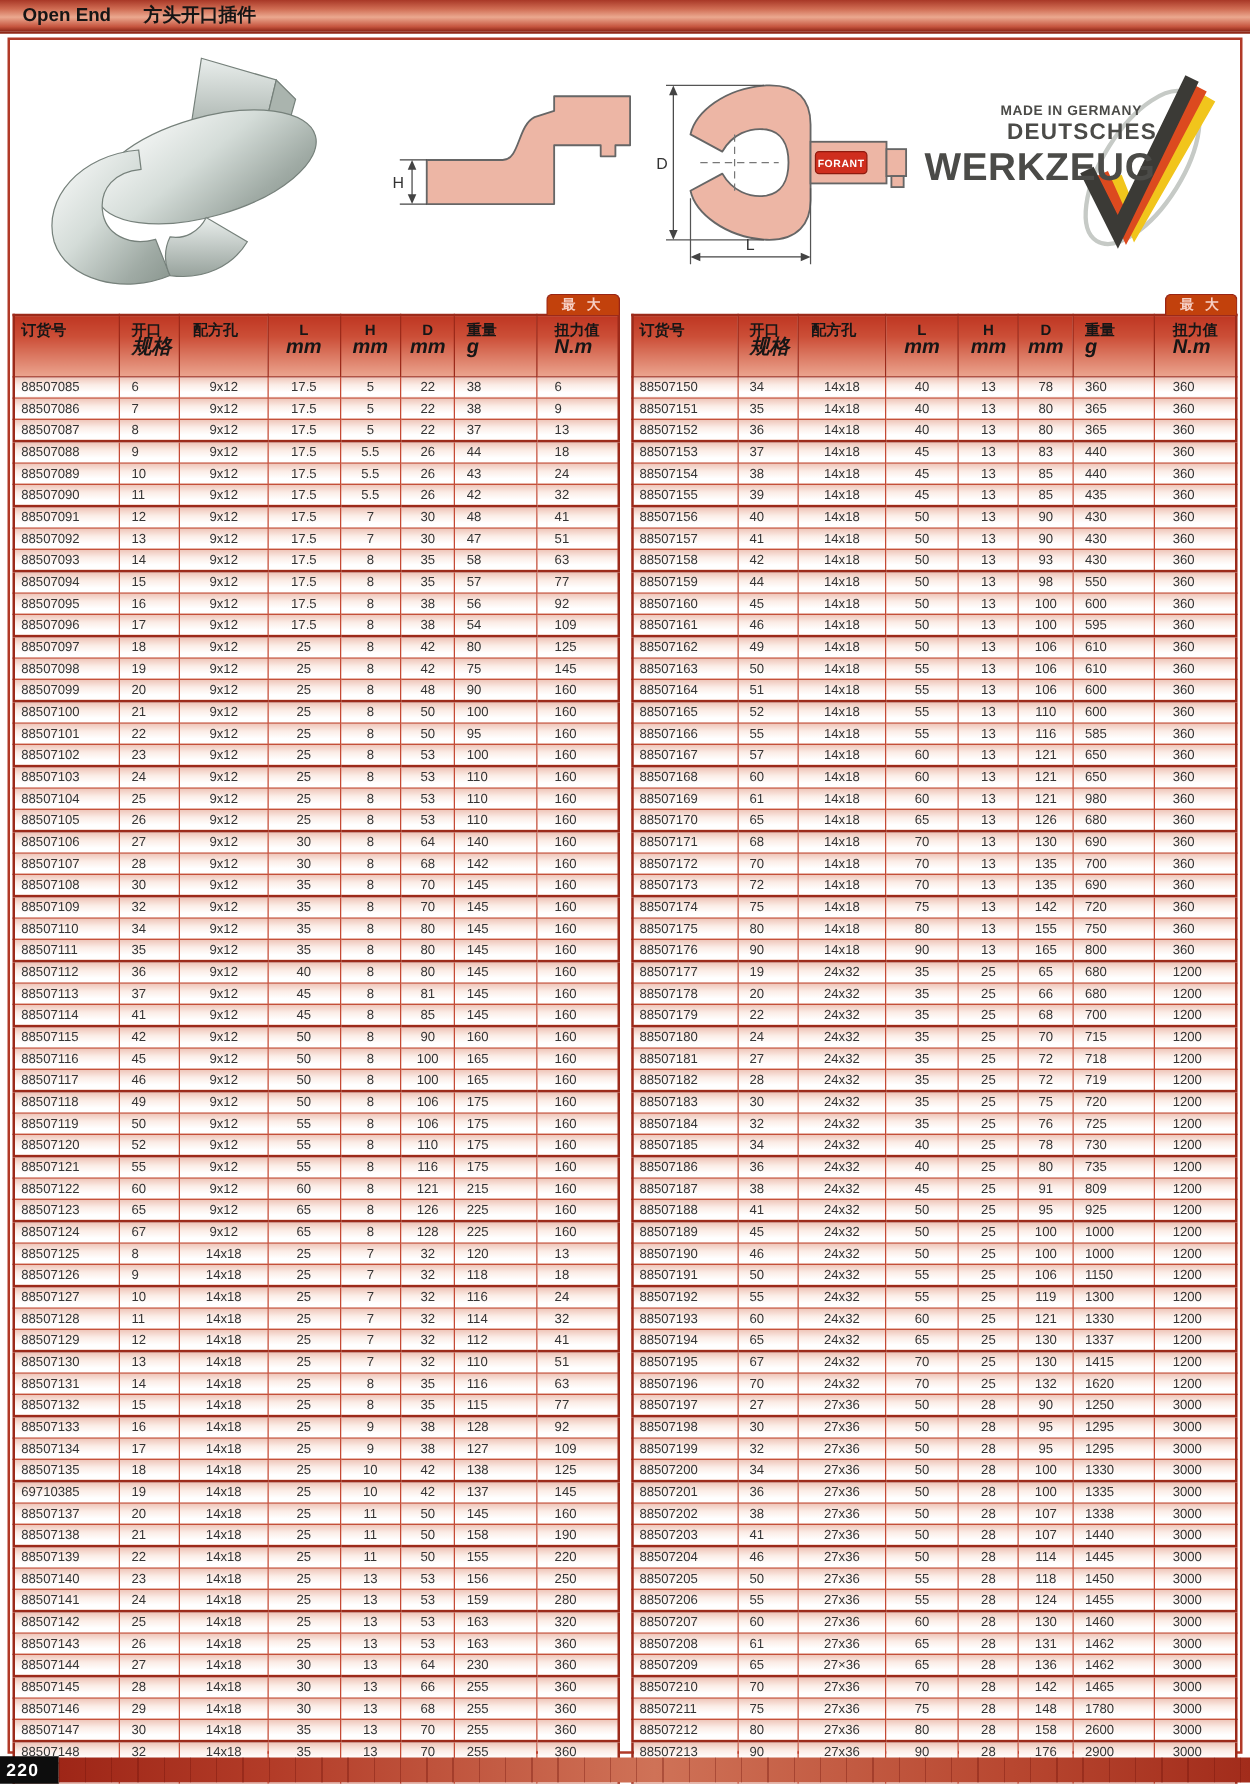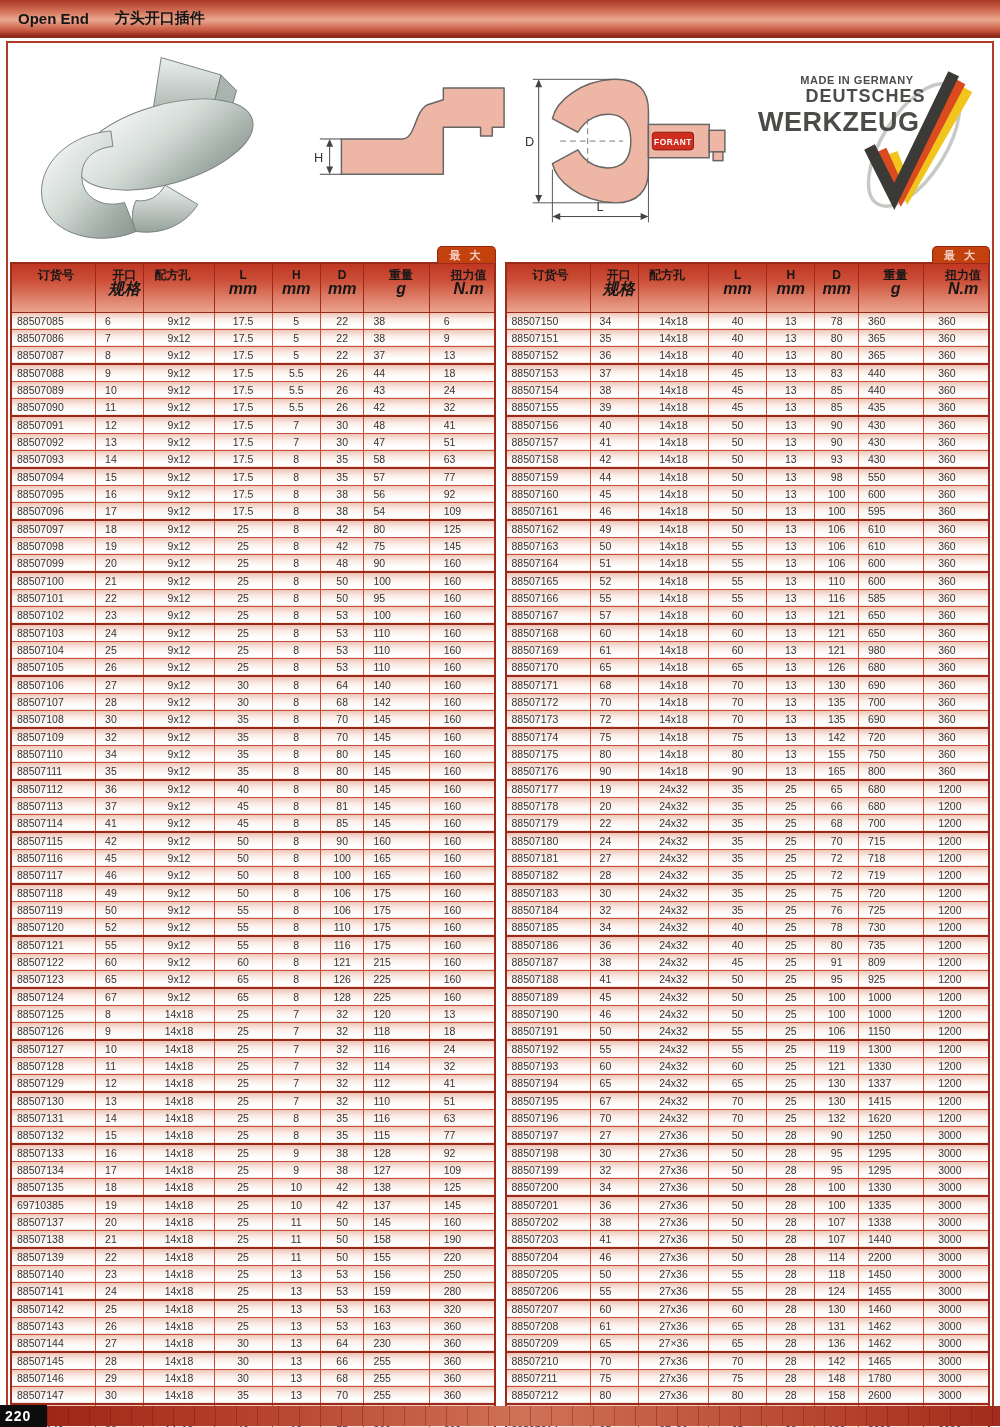--- a/index.html
+++ b/index.html
@@ -1,40 +1,40 @@
 <!DOCTYPE html>
 <html><head>
 <meta charset="utf-8">
 <style>
   * { margin:0; padding:0; box-sizing:border-box; }
   html,body { width:1000px; height:1427px; background:#fff; overflow:hidden;
               font-family:"Liberation Sans", sans-serif; }
   
   .title-bar {
-    height:38px; display:flex; align-items:center; gap:26px; padding-left:18px;
+    height:27px; display:flex; align-items:center; gap:26px; padding-left:18px;
     background:linear-gradient(180deg,#a83827 0%,#cf6b52 28%,#eba88f 55%,#c65640 85%,#8f2818 100%);
     border-bottom:2px solid #8f2818;
   }
   .title-bar span { font-size:15px; font-weight:bold; color:#151515; }
   
   .frame {
     margin:3px 6px 0 6px; height:1373px;
     border:2px solid #b13a28; background:#fff;
   }
   
   .hero { height:202px; display:flex; align-items:center; padding:2px 4px 0 6px; }
   .hero svg { display:block; }
   .photo { width:300px; height:198px; }
   .sideview { width:212px; height:180px; margin-top:-14px; }
   .topview { width:212px; height:192px; }
   .badge { position:relative; width:252px; height:198px; margin-left:4px; }
-  .badge-text { position:absolute; left:2px; top:28px; width:188px; text-align:right; z-index:2; color:#4b4b48; }
+  .badge-text { position:absolute; left:2px; top:48px; width:188px; text-align:right; z-index:2; color:#4b4b48; }
   .badge-text .b1 { font-size:11px; font-weight:bold; letter-spacing:.5px; padding-right:14px; }
   .badge-text .b2 { font-size:18px; font-weight:bold; letter-spacing:1px; padding-right:2px; }
-  .badge-text .b3 { font-size:27px; font-weight:bold; letter-spacing:.5px; padding-right:8px; }
+  .badge-text .b3 { font-size:31px; font-weight:bold; letter-spacing:.5px; padding-right:8px; }
   .check { position:absolute; right:0; top:0; width:138px; height:198px; z-index:1; }
   
   .tables { display:flex; gap:9px; padding:0 2px 2px 2px; }
   .table-wrap { flex:1; position:relative; margin-top:17px; }
   .max-tab {
     position:absolute; top:-16px; right:0; height:17px; line-height:16px;
     background:#c2410c; color:#f6cfc4; border:1px solid #992515; border-bottom:none;
     border-radius:5px 5px 0 0; font-size:11px; font-weight:bold; padding:0 11px; letter-spacing:3px;
     z-index:2;
   }
@@ -52,21 +52,21 @@
     background:linear-gradient(180deg,#eec3b6 0%,#fbece6 40%,#ffffff 78%);
     white-space:nowrap; overflow:hidden;
   }
   tbody tr:nth-child(3n) td { border-bottom:2px solid #9c2a1a; }
   .c0 { text-align:left;  padding-left:5px;  }
   .c1 { text-align:left;  padding-left:9px;  }
   .c2 { text-align:center; }
   .c3, .c4, .c5 { text-align:center; }
   .c6 { text-align:left;  padding-left:9px;  }
   .c7 { text-align:left;  padding-left:14px; }
-  thead th.c0,thead th.c1,thead th.c6,thead th.c7 { text-align:center; }
+  thead th.c0,thead th.c1,thead th.c6,thead th.c7 { text-align:left; }
   thead th.c2 { text-align:left; padding-left:10px; }
   
   .footer { position:absolute; left:0; bottom:0; width:1000px; height:22px; display:flex; }
   .page-num {
     width:47px; background:#0d0d0d; color:#fff; font-size:14px; font-weight:bold;
     line-height:22px; padding-left:5px; letter-spacing:1px;
   }
   .strip {
     flex:1; height:20px; margin-top:1px;
     background:
@@ -1450,21 +1450,21 @@
               <td class="c6">1440</td>
               <td class="c7">3000</td>
             </tr>
             <tr>
               <td class="c0">88507204</td>
               <td class="c1">46</td>
               <td class="c2">27x36</td>
               <td class="c3">50</td>
               <td class="c4">28</td>
               <td class="c5">114</td>
-              <td class="c6">2200</td>
+              <td class="c6">1445</td>
               <td class="c7">3000</td>
             </tr>
             <tr>
               <td class="c0">88507205</td>
               <td class="c1">50</td>
               <td class="c2">27x36</td>
               <td class="c3">55</td>
               <td class="c4">28</td>
               <td class="c5">118</td>
               <td class="c6">1450</td>

